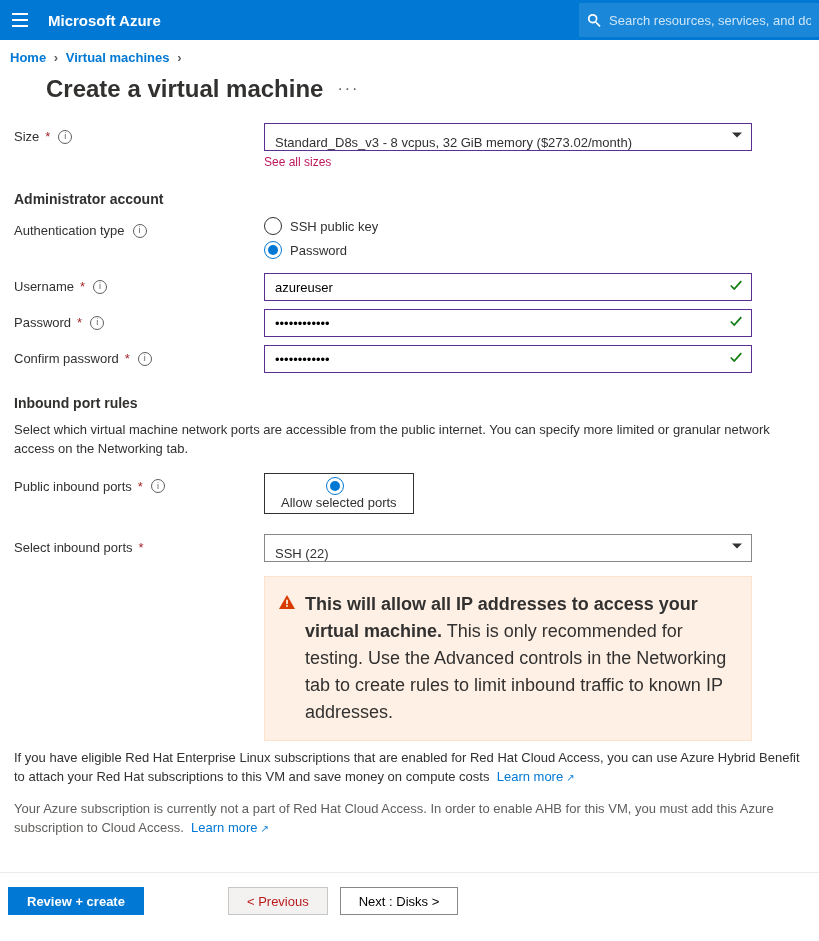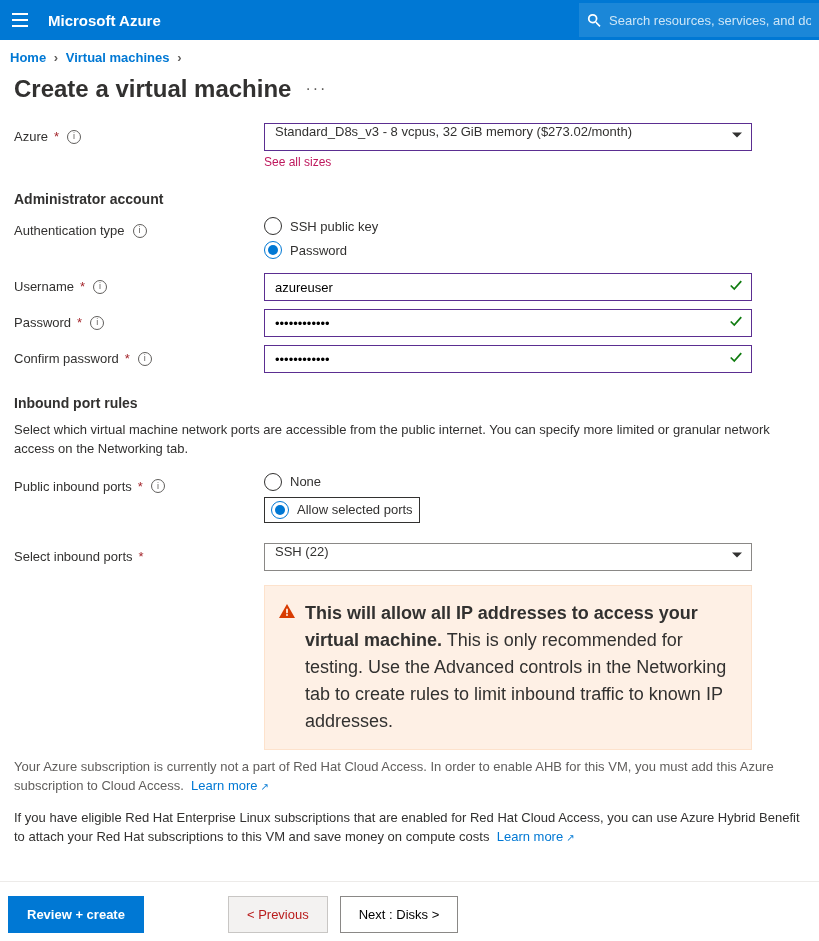--- a/index.html
+++ b/index.html
@@ -15,65 +15,65 @@
   .searchbox svg { fill: #fff; width: 14px; height: 14px; flex:0 0 auto; }
   .searchbox input { background: transparent; border: none; color: #cde6f7; font-size: 13px; margin-left: 8px; width: 100%; outline: none; }
   .searchbox input::placeholder { color: #cde6f7; }
 
   
   .breadcrumb { padding: 10px 10px; font-size: 13px; color: #605e5c; font-weight: bold; }
   .breadcrumb a { color: #0078d4; text-decoration: none; }
   .breadcrumb .sep { margin: 0 4px; color: #605e5c; }
 
   
-  .page-title-row { display: flex; align-items: center; padding: 0 14px 12px 14px; }
+  .page-title-row { display: flex; align-items: center; padding: 0 14px 12px 14px; margin-left: 32px; }
   h1 { font-size: 24px; font-weight: 600; }
   .ellipsis-btn { margin-left: 14px; color: #605e5c; font-size: 16px; cursor: pointer; letter-spacing: 2px; }
 
   
   .form { padding: 8px 14px 20px 14px; }
   .row { display: flex; align-items: flex-start; margin-bottom: 8px; }
   .label-col { width: 250px; flex: 0 0 250px; padding-top: 6px; font-size: 13px; color: #323130; display:flex; align-items:center; gap:4px;}
   .field-col { flex: 1; max-width: 488px; }
   .req { color: #a4262c; margin-left: 2px; }
   .info-icon { display:inline-flex; align-items:center; justify-content:center; width:14px; height:14px; border:1px solid #605e5c; border-radius:50%; font-size:9px; color:#605e5c; margin-left:4px; line-height:1;}
 
   .section-title { font-weight: 600; font-size: 14px; margin: 22px 0 10px 0; }
   .section-desc { font-size: 13px; color: #323130; margin-bottom: 14px; line-height: 1.45; }
   .section-desc.grey { color: #605e5c; }
 
-  .select-box { width: 100%; height: 28px; border: 1px solid #8a8886; background:#fff; padding: 0 26px 0 10px; display:flex; align-items:flex-start; font-size:13px; position:relative; cursor:pointer;}
+  .select-box { width: 100%; height: 28px; border: 1px solid #8a8886; background:#fff; padding: 0 26px 0 10px; display:flex; align-items:flex-end; font-size:13px; position:relative; cursor:pointer;}
   .select-box.accent { border-color: #5b2e91; }
   .select-chevron { position:absolute; right:8px; top:50%; transform:translateY(-50%); }
   .select-chevron svg { width:12px; height:12px; fill:#323130; }
 
   .link-small { font-size: 12px; color: #be185d; text-decoration:none; margin-top:4px; display:inline-block;}
   .link-inline { color:#0078d4; text-decoration:none; }
   .ext-icon { display:inline-block; font-size:10px; margin-left:3px; color:#0078d4;}
 
   .radio-row { display:flex; align-items:center; margin-bottom:6px; cursor:pointer;}
   .radio { width:18px; height:18px; border:1px solid #323130; border-radius:50%; margin-right:8px; display:flex; align-items:center; justify-content:center; flex:0 0 18px;}
   .radio.checked { border-color:#0078d4;}
   .radio.checked::after { content:""; width:10px; height:10px; background:#0078d4; border-radius:50%;}
-  .radio-row.boxed { border:1px solid #323130; padding:3px 6px; display:inline-flex; }
+  .radio-row.boxed { border:1px solid #323130; padding:3px 16px; display:inline-flex;flex-direction:column; }
   .radio-row.boxed.sel { border-color:#323130; }
 
   .text-input { width:100%; height:28px; border:1px solid #5b2e91; background:#fff; padding:0 30px 0 10px; font-size:13px; position:relative;}
   .text-input input { border:none; outline:none; width:100%; height:100%; background:transparent; font-size:13px;}
   .check-mark { position:absolute; right:8px; top:50%; transform:translateY(-50%);}
   .check-mark svg { width:14px; height:14px; stroke:#107c10; fill:none; stroke-width:2;}
 
   .warning-box { background:#fef0e5; border:1px solid #fde2cc; padding:14px 14px 14px 40px; position:relative; font-size:18px; line-height:1.5; margin-top:14px;}
   .warning-box .warn-icon { position:absolute; left:14px; top:14px;}
   .warning-box .warn-icon svg { width:16px; height:16px; fill:#d83b01;}
   .warning-box b { font-weight:600;}
 
   
   .footer { border-top:1px solid #edebe9; padding:14px 8px; display:flex; align-items:center; gap:12px; position: relative;}
-  .btn { height:37px; padding:0 18px; font-size:13px; border:1px solid #8a8886; background:#fff; cursor:pointer;}
+  .btn { height:28px; padding:0 18px; font-size:13px; border:1px solid #8a8886; background:#fff; cursor:pointer;}
   .btn-primary { background:#0078d4; color:#fff; border-color:#0078d4; font-weight:600;}
   .btn-disabled { background:#f3f2f1; color:#b91c1c; border-color:#c8c6c4; cursor:default;}
   .footer-spacer1 { width:60px;}
 </style>
 </head>
 <body>
 
 <div class="topbar">
   <div class="hamburger">
     <svg width="16" height="14" viewBox="0 0 16 14">
@@ -101,21 +101,21 @@
 
 <div class="page-title-row">
   <h1>Create a virtual machine</h1>
   <span class="ellipsis-btn">···</span>
 </div>
 
 <div class="form">
 
   <div class="row">
     <div class="label-col">
-      <span>Azure</span>
+      <span>Size</span>
       <span class="req">*</span>
       <span class="info-icon">i</span>
     </div>
     <div class="field-col">
       <div class="select-box accent">
         <span>Standard_D8s_v3 - 8 vcpus, 32 GiB memory ($273.02/month)</span>
         <span class="select-chevron"><svg viewBox="0 0 12 12">
               <path d="M1 3l5 5 5-5"></path>
             </svg></span>
       </div>
@@ -193,24 +193,20 @@
   <div class="section-title">Inbound port rules</div>
   <p class="section-desc">Select which virtual machine network ports are accessible from the public internet. You can specify more limited or granular network access on the Networking tab.</p>
 
   <div class="row">
     <div class="label-col">
       <span>Public inbound ports</span>
       <span class="req">*</span>
       <span class="info-icon">i</span>
     </div>
     <div class="field-col">
-      <div class="radio-row">
-        <span class="radio"></span>
-        <span>None</span>
-      </div>
       <div class="radio-row boxed sel">
         <span class="radio checked"></span>
         <span>Allow selected ports</span>
       </div>
     </div>
   </div>
 
   <div class="row" style="margin-top:14px;">
     <div class="label-col">
       <span>Select inbound ports</span>
@@ -226,26 +222,26 @@
 
       <div class="warning-box">
         <span class="warn-icon"><svg viewBox="0 0 16 16">
               <path d="M8 1L0 15h16L8 1zm0 4.5c.5 0 .9.4.9.9v3.2c0 .5-.4.9-.9.9s-.9-.4-.9-.9V6.4c0-.5.4-.9.9-.9zm0 7.5a1 1 0 110-2 1 1 0 010 2z"></path>
             </svg></span>
         <b>This will allow all IP addresses to access your virtual machine.</b><span>  This is only recommended for testing.  Use the Advanced controls in the Networking tab to create rules to limit inbound traffic to known IP addresses.</span>
       </div>
     </div>
   </div>
 
+  <p class="section-desc">
+    <span>If you have eligible Red Hat Enterprise Linux subscriptions that are enabled for Red Hat Cloud Access, you can use Azure Hybrid Benefit to attach your Red Hat subscriptions to this VM and save money on compute costs</span>
+    &nbsp;<a href="#" class="link-inline"><span>Learn more</span><span class="ext-icon">↗</span></a>
+  </p>
   <p class="section-desc grey">
     <span>Your Azure subscription is currently not a part of Red Hat Cloud Access. In order to enable AHB for this VM, you must add this Azure subscription to Cloud Access.</span>
-    &nbsp;<a href="#" class="link-inline"><span>Learn more</span><span class="ext-icon">↗</span></a>
-  </p>
-  <p class="section-desc">
-    <span>If you have eligible Red Hat Enterprise Linux subscriptions that are enabled for Red Hat Cloud Access, you can use Azure Hybrid Benefit to attach your Red Hat subscriptions to this VM and save money on compute costs</span>
     &nbsp;<a href="#" class="link-inline"><span>Learn more</span><span class="ext-icon">↗</span></a>
   </p>
 
 </div>
 
 <div class="footer">
   <button class="btn btn-primary">Review + create</button>
   <div class="footer-spacer1"></div>
   <button class="btn btn-disabled">&lt; Previous</button>
   <button class="btn">Next : Disks &gt;</button>

